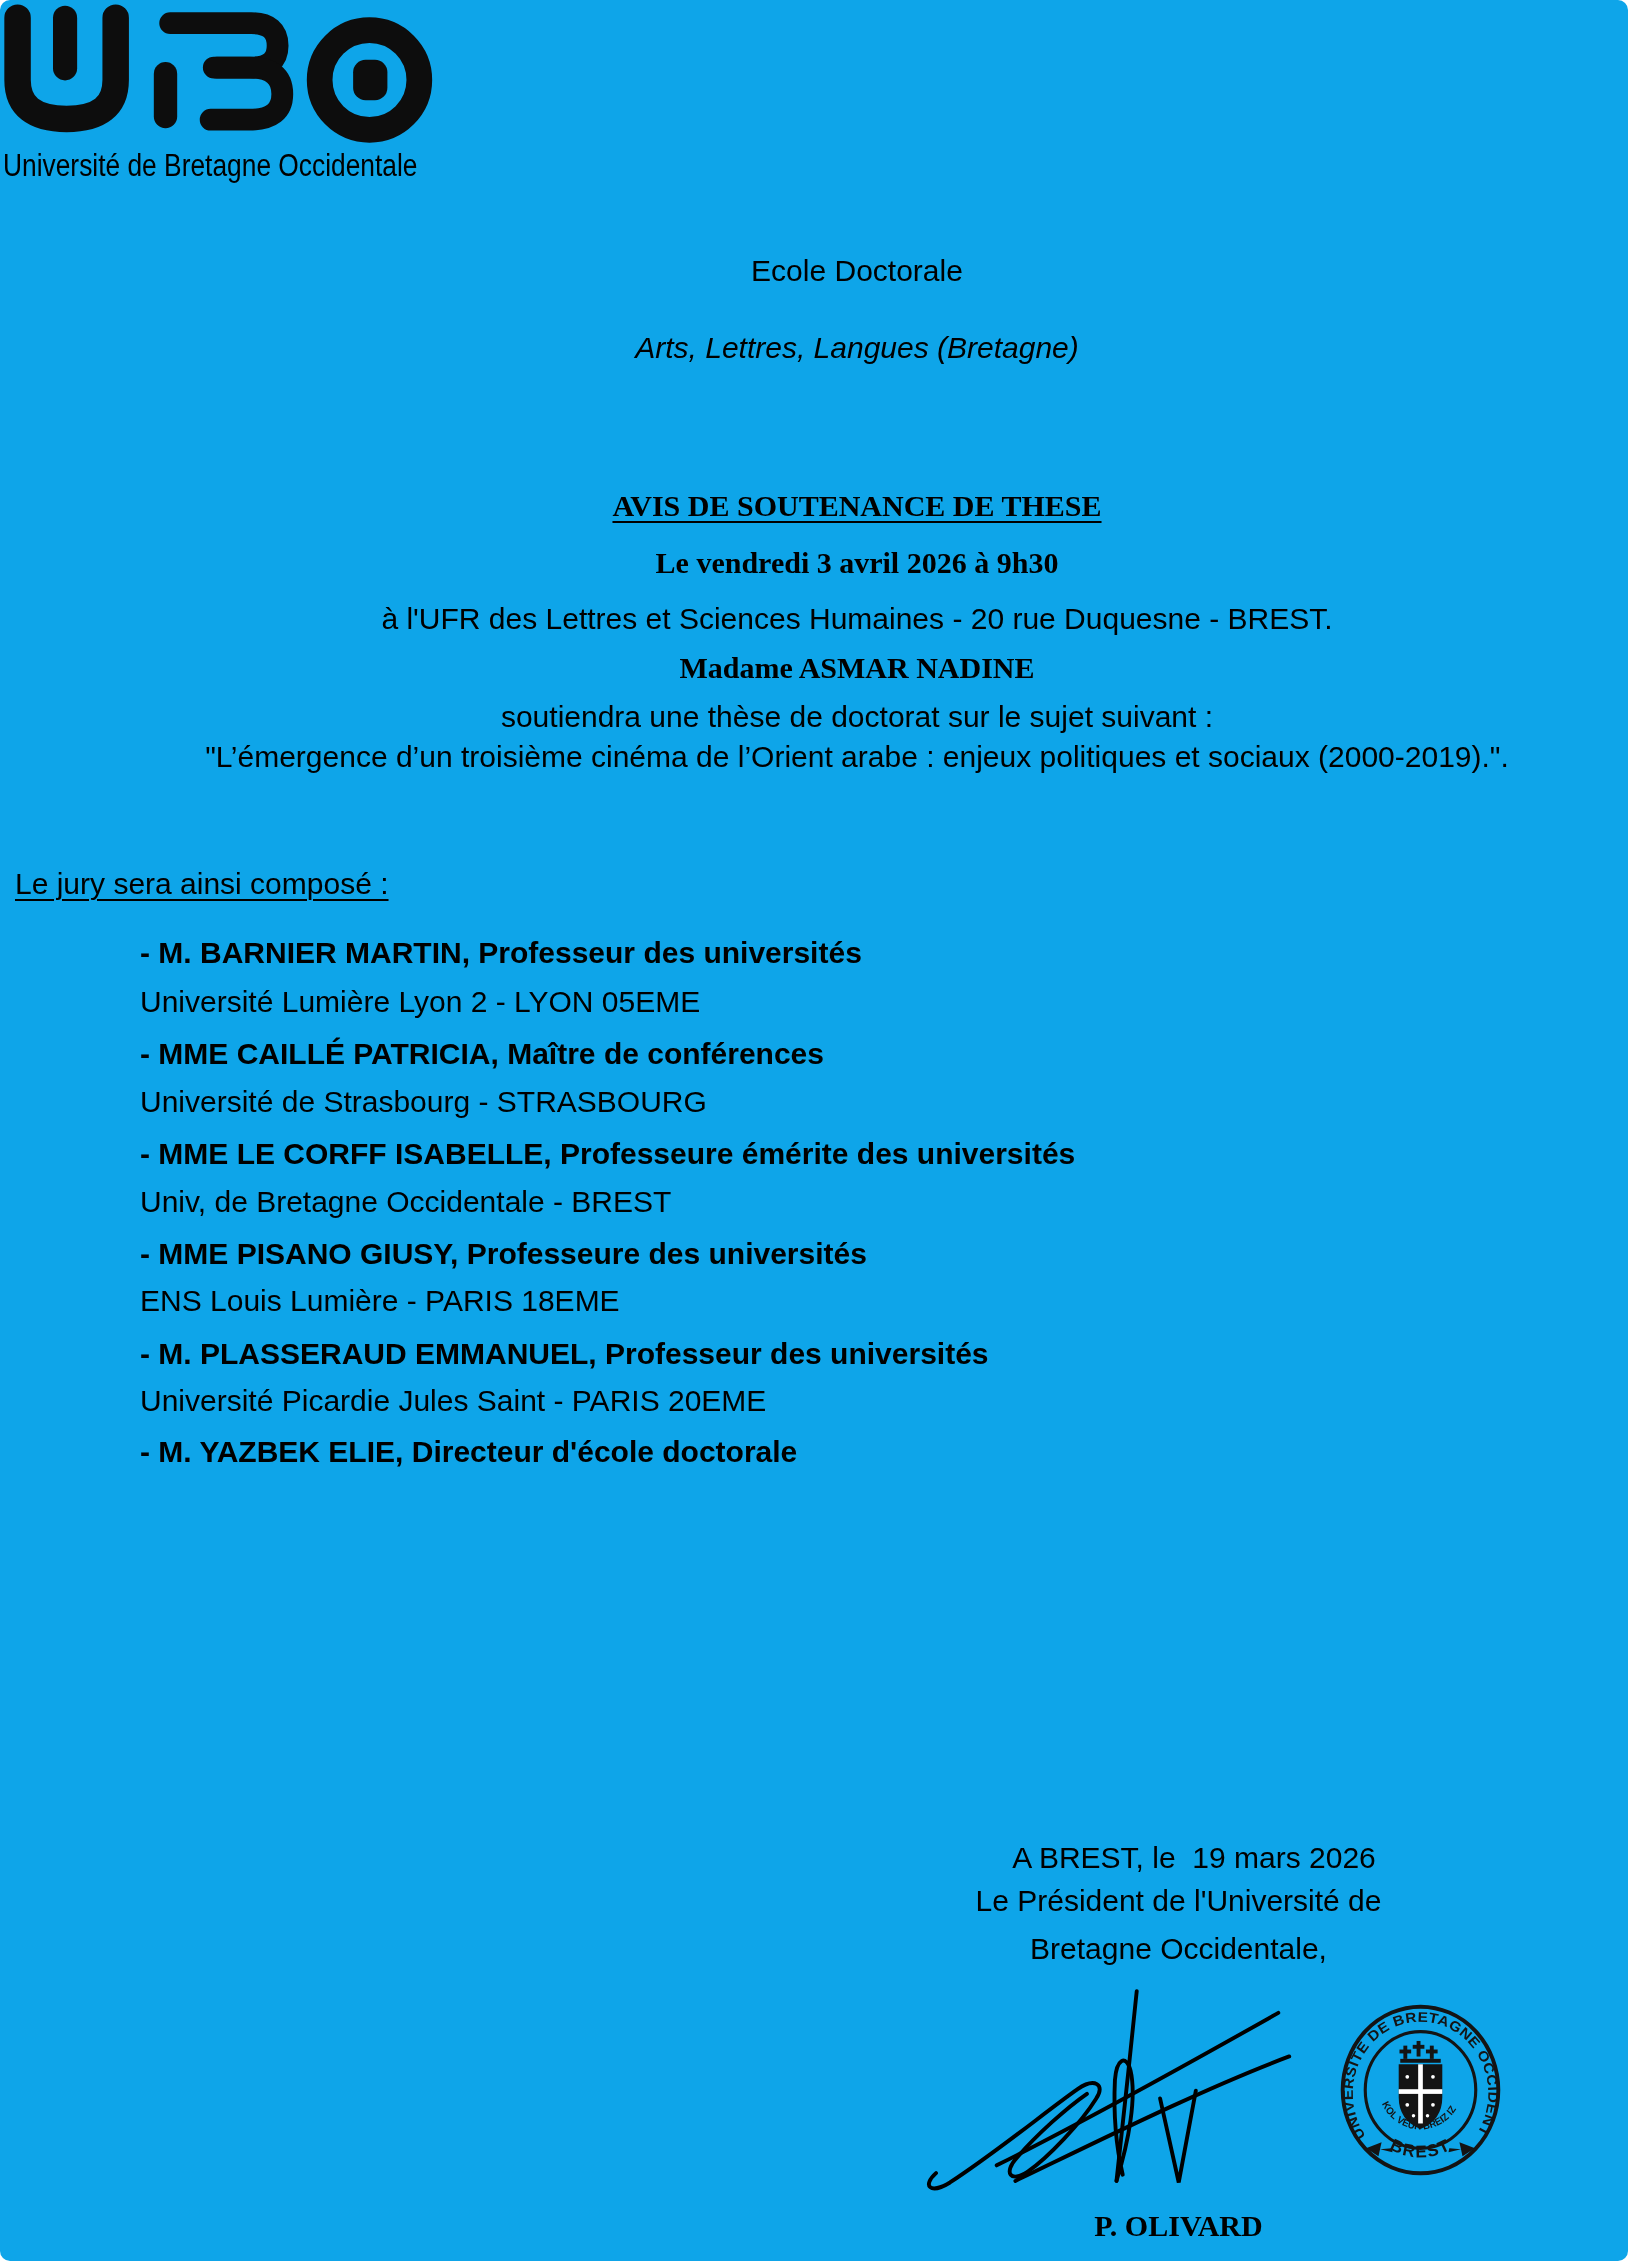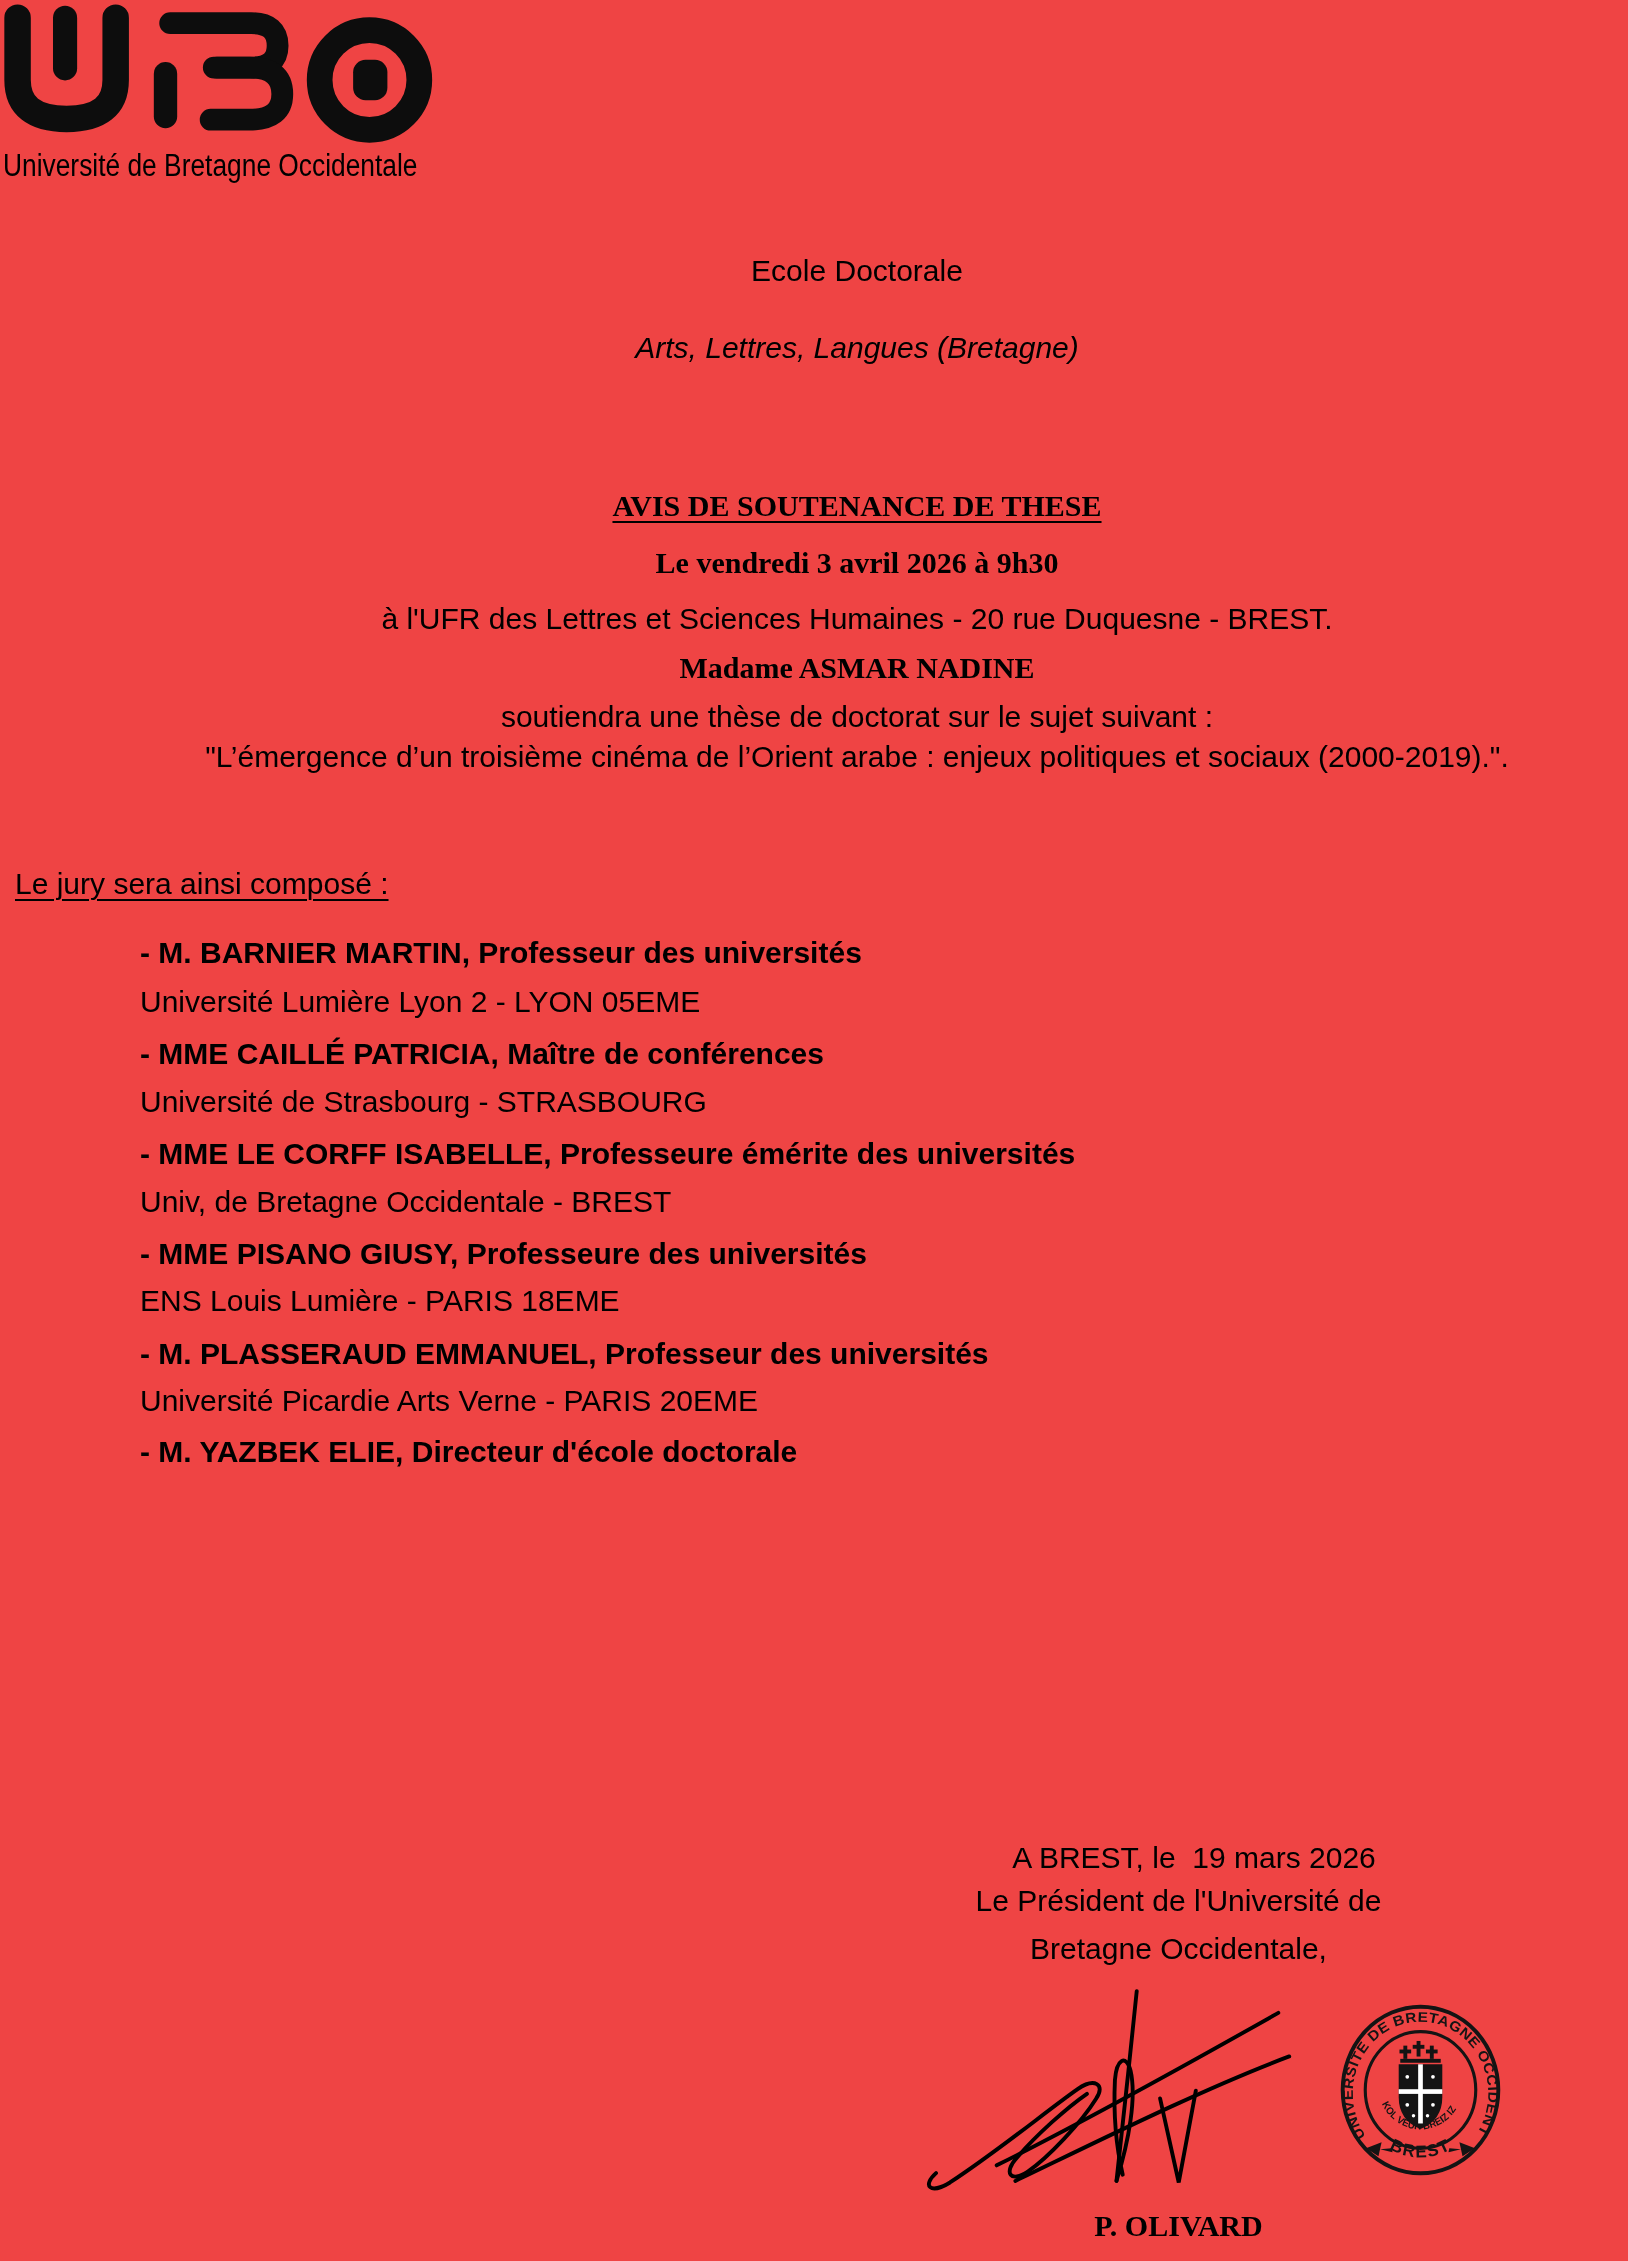--- a/index.html
+++ b/index.html
@@ -4,21 +4,21 @@
 <style>
   * { margin:0; padding:0; box-sizing:border-box; }
   html,body { background:#ffffff; }
   body {
     width:1628px; height:2261px;
     position:relative;
     font-family:"Liberation Sans", sans-serif;
     color:#000;
     overflow:hidden;
   }
-  .page { position:absolute; inset:0; background:#ef4444; }
+  .page { position:absolute; inset:0; background:#0ea5e9;border-radius:10px; }
 
   
   .cline {
     position:absolute; left:86px; width:1542px;
     text-align:center; font-size:30px; line-height:1.18;
     white-space:pre; color:#000;
   }
   .b { font-weight:bold;font-family:Liberation Serif, serif; }
   .i { font-style:italic; }
   .u { text-decoration:underline; text-decoration-thickness:2.3px; text-underline-offset:4.7px; }
@@ -88,21 +88,21 @@
   <div class="jname" style="top:1036px;text-align:right;">- MME CAILLÉ PATRICIA, Maître de conférences</div>
   <div class="jaff" style="top:1084px;">Université de Strasbourg - STRASBOURG</div>
 
   <div class="jname" style="top:1136px;">- MME LE CORFF ISABELLE, Professeure émérite des universités</div>
   <div class="jaff" style="top:1184px;">Univ, de Bretagne Occidentale - BREST</div>
 
   <div class="jname" style="top:1236px;">- MME PISANO GIUSY, Professeure des universités</div>
   <div class="jaff" style="top:1283px;">ENS Louis Lumière - PARIS 18EME</div>
 
   <div class="jname" style="top:1336px;">- M. PLASSERAUD EMMANUEL, Professeur des universités</div>
-  <div class="jaff" style="top:1383px;">Université Picardie Arts Verne - PARIS 20EME</div>
+  <div class="jaff" style="top:1383px;">Université Picardie Jules Saint - PARIS 20EME</div>
 
   <div class="jname" style="top:1434px;">- M. YAZBEK ELIE, Directeur d'école doctorale</div>
 
   <div class="closing-line shift-r" style="top:1840px;">A BREST, le  19 mars 2026</div>
   <div class="closing-line" style="top:1883px;">Le Président de l'Université de</div>
   <div class="closing-line" style="top:1931px;">Bretagne Occidentale,</div>
 
   <svg class="signature-svg" viewBox="0 0 500 272" aria-hidden="true">
     <g fill="none" stroke="#000" stroke-width="5" stroke-linecap="round">
       <path d="M 18,248 C 0,264 10,276 36,260 C 100,218 160,168 200,140 C 222,125 236,134 224,152 C 204,184 162,228 136,246 C 114,261 104,248 122,228 C 148,198 186,164 212,146"></path>

